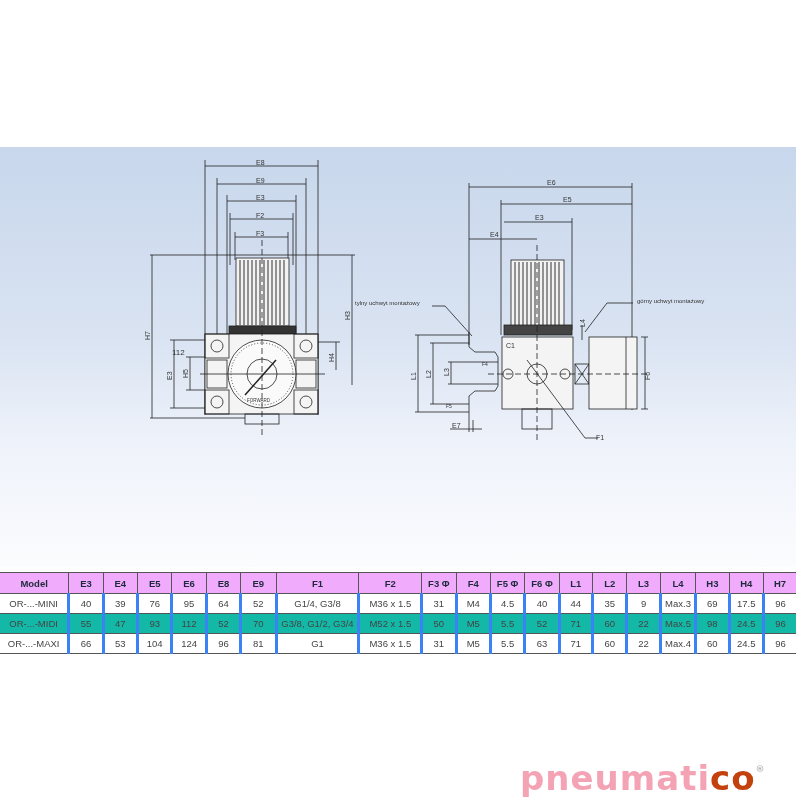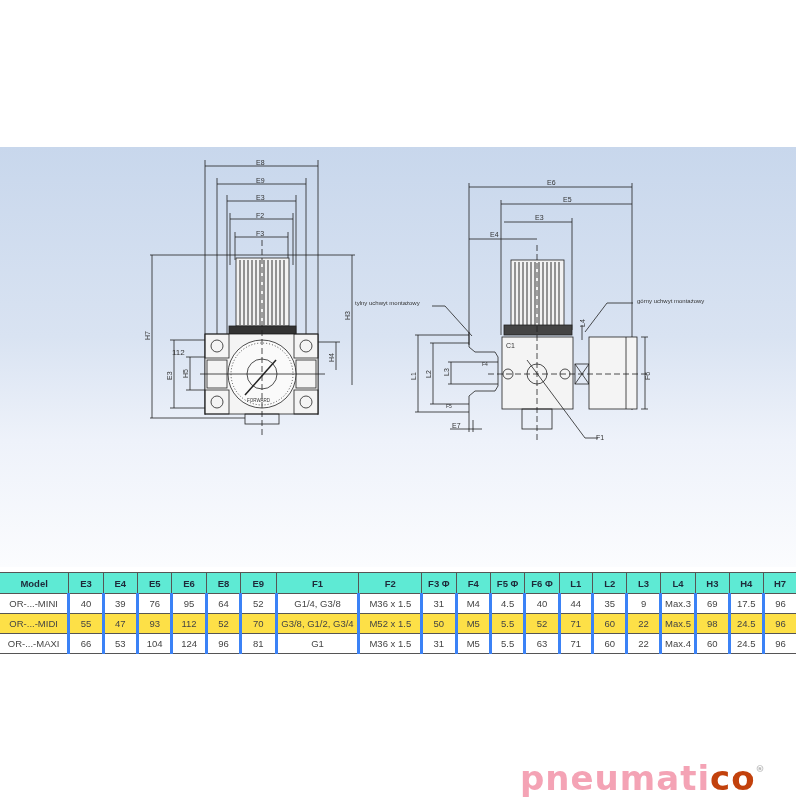--- a/index.html
+++ b/index.html
@@ -4,24 +4,24 @@
 <style>
   html, body { margin:0; padding:0; }
   body { width:800px; height:800px; background:#ffffff; position:relative; overflow:hidden;
          font-family:"Liberation Sans", sans-serif; }
   .panel { position:absolute; left:0; top:147px; width:796px; height:420px;
            background:linear-gradient(to bottom,#c8d7ec 0%,#d9e3f2 45%,#eef2fa 70%,#fbfcfe 100%); }
   svg.drawing { position:absolute; left:0; top:0; width:800px; height:570px; }
   svg text { font-family:"Liberation Sans", sans-serif; fill:#333; }
   .tbl { position:absolute; left:0; top:572px; width:796px; border-collapse:collapse;
          font-family:"Liberation Sans", sans-serif; font-size:9.5px; color:#444; table-layout:fixed; }
-  .tbl th { background:#5eead4; font-weight:bold; color:#1e2a3a; height:18px; border-right:1px solid #555;
+  .tbl th { background:#f0abfc; font-weight:bold; color:#1e2a3a; height:18px; border-right:1px solid #555;
             border-bottom:1px solid #555; border-top:1px solid #555;margin-left:15px; }
   .tbl td { text-align:center; height:17px; border-right:3px solid #3b82f6; border-bottom:1px solid #555; }
-  .tbl tr.alt td { background:#fde047; }
+  .tbl tr.alt td { background:#14b8a6; }
   .tbl th:last-child, .tbl td:last-child { border-right:none; }
   .logo { position:absolute; left:520px; top:758px; font-family:"DejaVu Sans", sans-serif; font-weight:bold;
           font-size:34px; letter-spacing:1px; }
   .logo .main { color:#f4a3b5; }
   .logo .co { color:#c2410c; }
   .logo .reg { color:#b3b3b3; font-size:9px; vertical-align:top; position:relative; top:6px; }
 </style>
 </head>
 <body>
 

